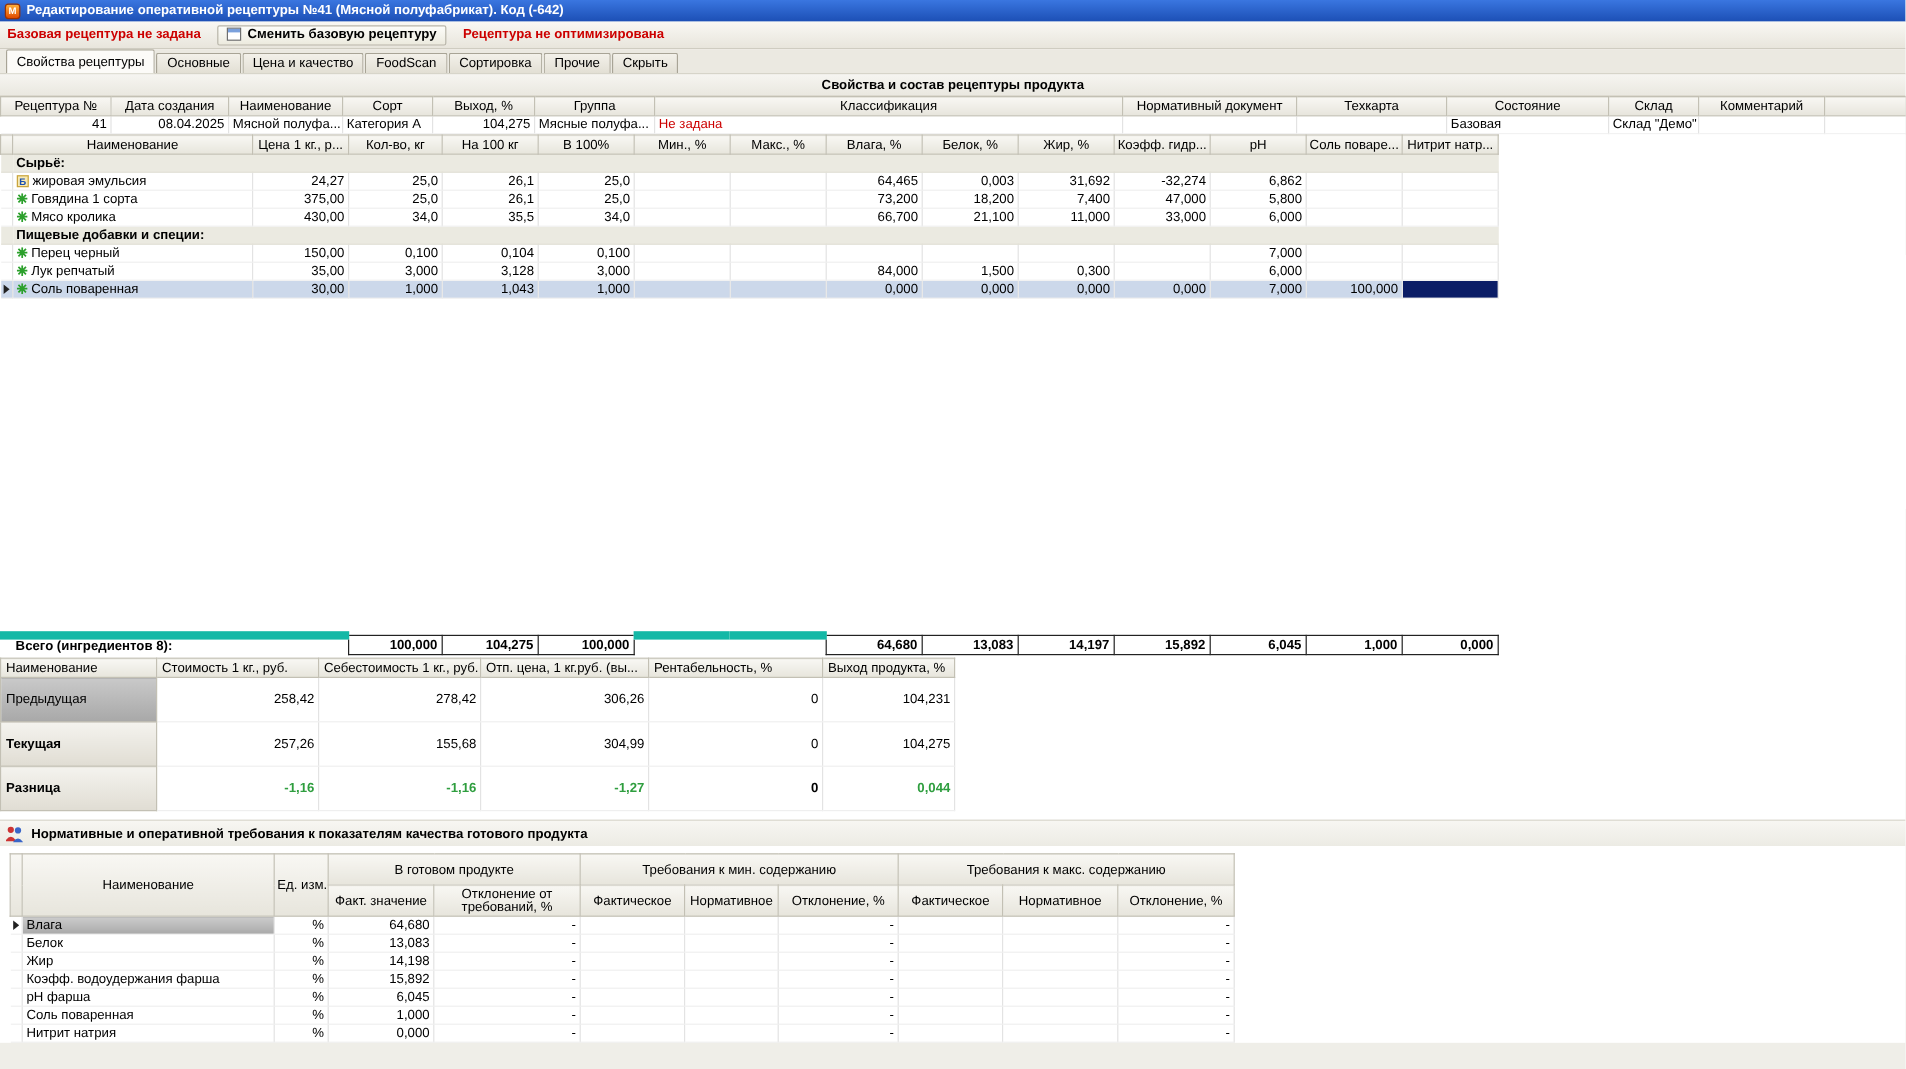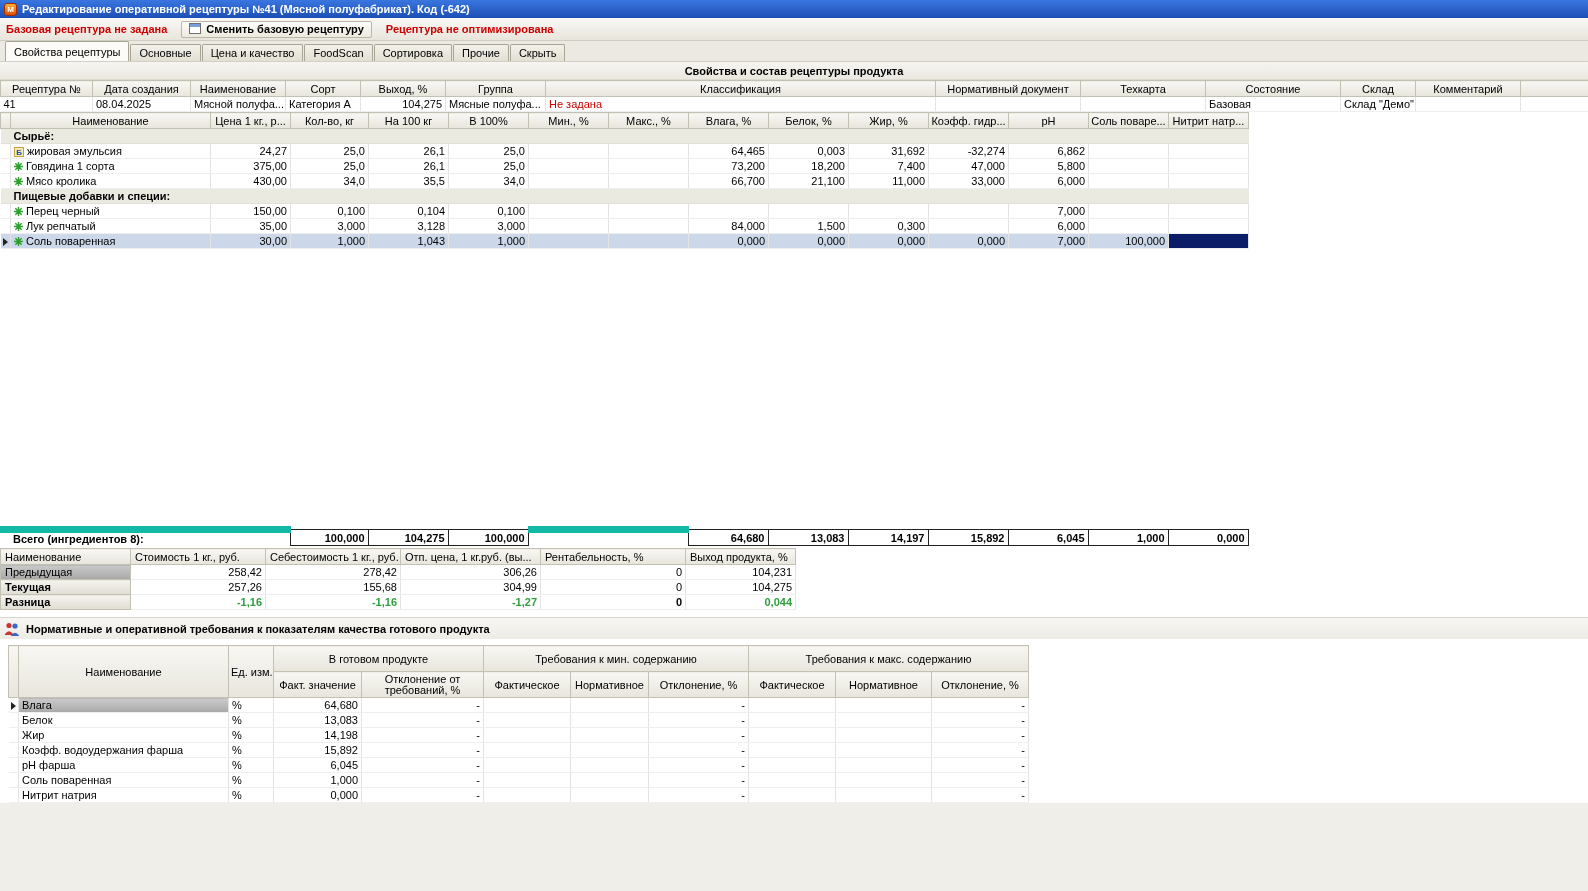--- a/index.html
+++ b/index.html
@@ -16,39 +16,39 @@
 .tabbar{height:21px;flex:0 0 21px;background:#ebe9e1;display:flex;align-items:flex-end;padding:0 0 0 5px;gap:1px;border-bottom:1px solid #d2cfc4}
 .tab{border:1px solid #a8a496;border-bottom:none;border-radius:2px 2px 0 0;background:linear-gradient(#f3f1ea,#e2dfd4);padding:2px 8px 2px;height:17px;cursor:default;white-space:nowrap}
 .tab.active{background:#fcfbf8;height:20px;padding-top:4px}
 .section-title{height:18px;flex:0 0 18px;line-height:18px;text-align:center;font-weight:bold;background:linear-gradient(#f6f5f1,#eae8e0);border-bottom:1px solid #dddacf}
 table{border-collapse:collapse;table-layout:fixed}
 th.gh{background:linear-gradient(#f8f7f3,#e7e5dc);border:1px solid #c3c0b4;font-weight:normal;text-align:center;padding:0 2px;white-space:nowrap;overflow:hidden;height:16px;vertical-align:middle}
 th.gh.lft{text-align:left;padding-left:4px}
 th.gh.wrap{white-space:normal;line-height:11px}
 td.gc{background:#fff;border-right:1px solid #e3e3e3;border-bottom:1px solid #efefef;padding:0 3px;height:15px;white-space:nowrap;overflow:hidden;vertical-align:middle}
 .num{text-align:right}
-.ctr{text-align:left}
+.ctr{text-align:right}
 .red{color:#cc0000}
 .qty{background:#dcedd2}
 .minc{background:#fbfbd7}
 .maxc{background:#fae2e2}
 .qfact{background:#e3efd9}
 tr.sel td.gc{background:#ccd8ea}
 td.selcell{background:#0b1d66 !important}
 td.gut{background:#fff;border-right:1px solid #e3e3e3;text-align:center;padding:0}
 .tri{display:inline-block;width:0;height:0;border-left:5px solid #222;border-top:4px solid transparent;border-bottom:4px solid transparent;vertical-align:middle}
 tr.grp td{background:#ebeae1;font-weight:bold;border-bottom:1px solid #e3e1d7;height:15px;padding:0 3px;white-space:nowrap}
 .ico-ing{display:inline-block;margin-right:3px;vertical-align:-1px}
 .ico-rec{display:inline-block;width:10px;height:10px;line-height:9px;background:#f7e9b2;border:1px solid #c9a43d;color:#1a4fb0;font-size:8px;text-align:center;margin-right:3px;font-weight:bold;vertical-align:0}
 #ing-wrap{position:relative;flex:0 0 434px;background:#fff}
 #ing-footer td{background:#fff;font-weight:bold;height:16px;border-top:7px solid #14b8a6;white-space:nowrap;overflow:hidden}
 #ing-footer td.boxed{border:1px solid #222;text-align:right;padding:0 3px}
 #ing-footer td.flabel{padding:0 3px}
 #cost-table{margin-top:2px}
-td.cost-name{background:linear-gradient(#f4f3ee,#e0ddd3);border:1px solid #c3c0b4;font-weight:bold;padding:0 4px;height:15px}
+td.cost-name{background:linear-gradient(#f4f3ee,#e0ddd3);border:1px solid #c3c0b4;font-weight:bold;padding:12px 4px;height:29px}
 td.cost-name.prev{background:linear-gradient(#c9c9c9,#a8a8a8);font-weight:normal}
 .green{color:#2f9e3f}
 .bold{font-weight:bold}
 .qhdr{flex:0 0 22px;display:flex;align-items:center;gap:6px;padding:0 4px;font-weight:bold;background:linear-gradient(#f7f6f2,#ecebe4);border-top:1px solid #d8d5ca;margin-top:7px}
 #qual-table{margin:6px 0 0 8px}
 #qual-table tr.qhrow th{height:26px}
 td.qsel{background:linear-gradient(#cbcbcb,#a9a9a9)}
 .filler{flex:1 1 auto;background:#efeee8}
 </style>
 </head>

